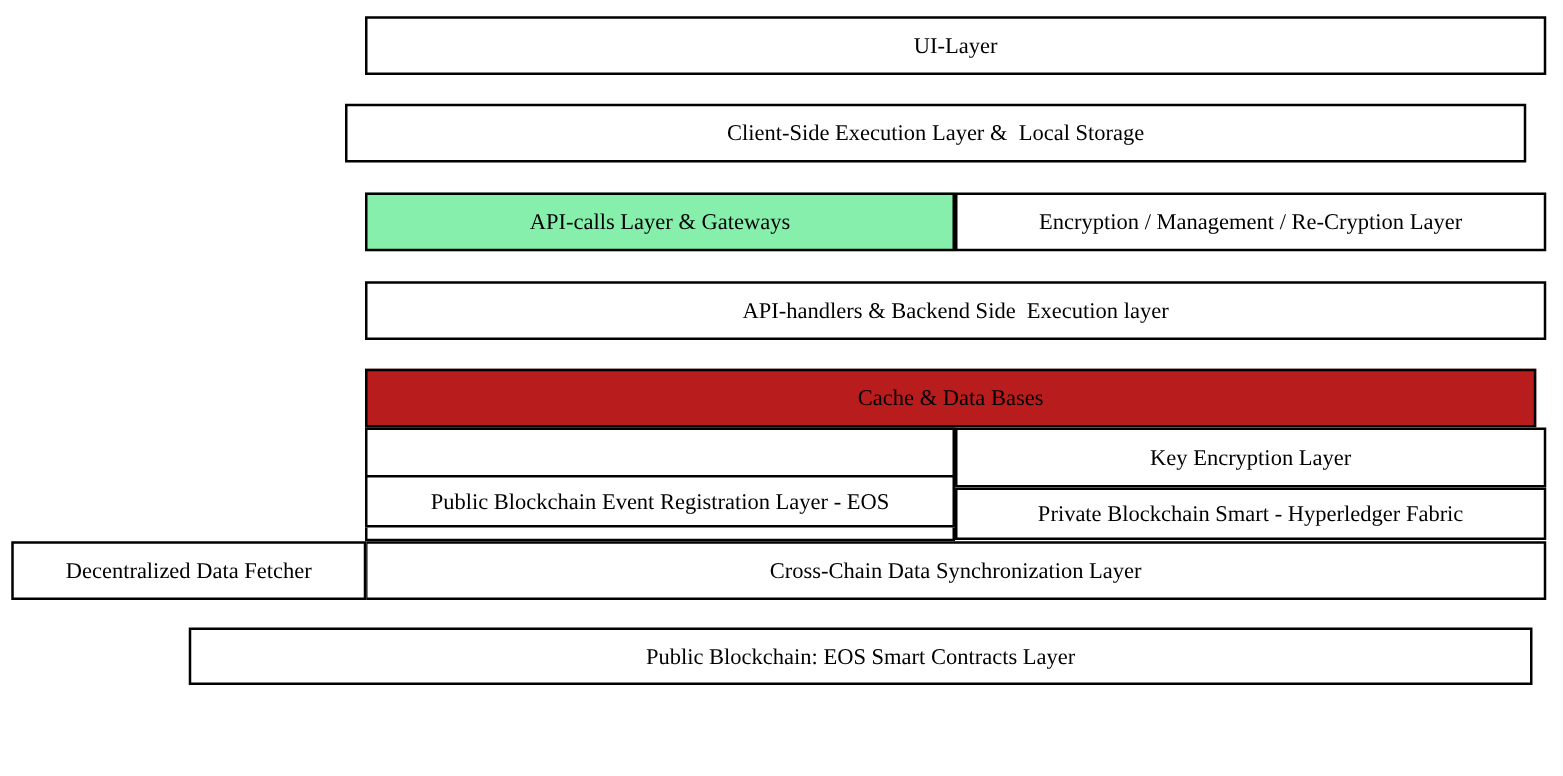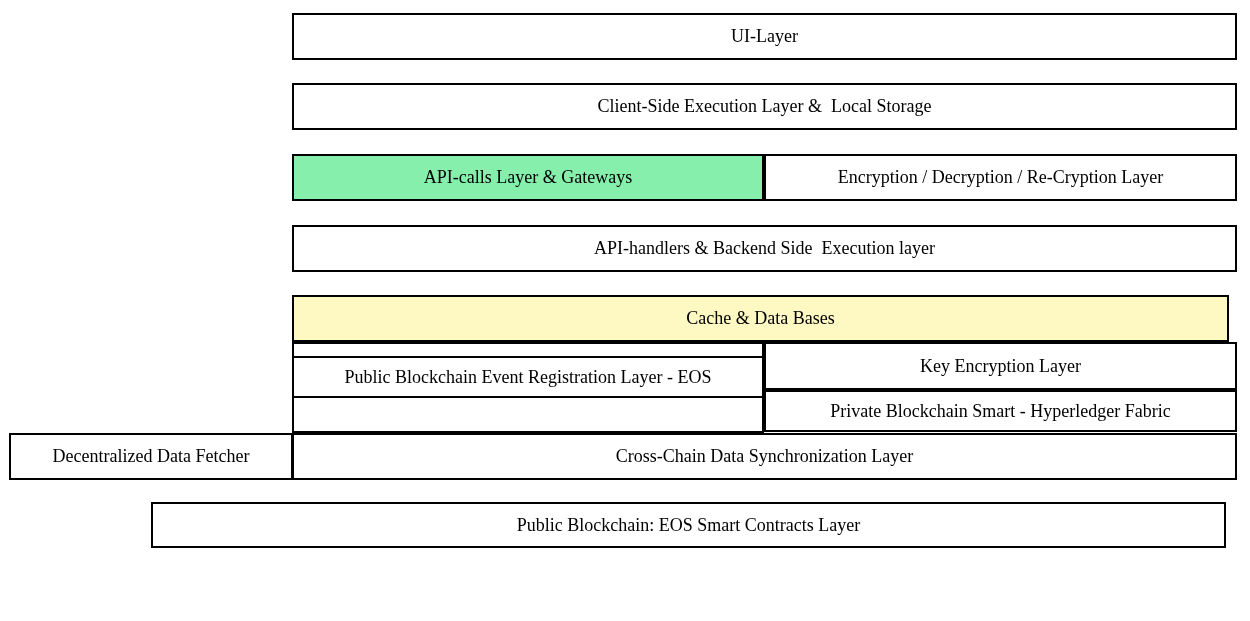--- a/index.html
+++ b/index.html
@@ -45,49 +45,49 @@
 <body>
 
 <div id="canvas" style="background: rgb(255, 255, 255);">
 
   <div class="container-box" style="left: 292px; top: 342px; width: 472px; height: 91px; border-color: rgb(0, 0, 0); background-color: rgb(255, 255, 255);"></div>
 
   <div class="layer-box" style="left: 292px; top: 13px; width: 945px; height: 47px; border-color: rgb(0, 0, 0); background-color: rgb(255, 255, 255); color: rgb(0, 0, 0);">
     <span class="label">UI-Layer</span>
   </div>
 
-  <div class="layer-box" style="left: 292px; top: 83px; width: 945px; height: 47px; border-color: rgb(0, 0, 0); background-color: rgb(255, 255, 255); color: rgb(0, 0, 0);">
+  <div class="layer-box" style="left: 276px; top: 83px; width: 945px; height: 47px; border-color: rgb(0, 0, 0); background-color: rgb(255, 255, 255); color: rgb(0, 0, 0);">
     <span class="label">Client-Side Execution Layer &amp;  Local Storage</span>
   </div>
 
   <div class="layer-box" style="left: 292px; top: 154px; width: 472px; height: 47px; border-color: rgb(0, 0, 0); background-color: #86efac; color: rgb(0, 0, 0);">
     <span class="label">API-calls Layer &amp; Gateways</span>
   </div>
 
   <div class="layer-box" style="left: 764px; top: 154px; width: 473px; height: 47px; border-color: rgb(0, 0, 0); background-color: rgb(255, 255, 255); color: rgb(0, 0, 0);">
-    <span class="label">Encryption / Decryption / Re-Cryption Layer</span>
+    <span class="label">Encryption / Management / Re-Cryption Layer</span>
   </div>
 
   <div class="layer-box" style="left: 292px; top: 225px; width: 945px; height: 47px; border-color: rgb(0, 0, 0); background-color: rgb(255, 255, 255); color: rgb(0, 0, 0);">
     <span class="label">API-handlers &amp; Backend Side  Execution layer</span>
   </div>
 
-  <div class="layer-box" style="left: 292px; top: 295px; width: 937px; height: 47px; border-color: rgb(0, 0, 0); background-color: #fef9c3; color: rgb(0, 0, 0);">
+  <div class="layer-box" style="left: 292px; top: 295px; width: 937px; height: 47px; border-color: rgb(0, 0, 0); background-color: #b91c1c; color: rgb(0, 0, 0);">
     <span class="label">Cache &amp; Data Bases</span>
   </div>
 
   <div class="layer-box" style="left: 764px; top: 342px; width: 473px; height: 48px; border-color: rgb(0, 0, 0); background-color: rgb(255, 255, 255); color: rgb(0, 0, 0);">
     <span class="label">Key Encryption Layer</span>
   </div>
 
   <div class="layer-box" style="left: 764px; top: 390px; width: 473px; height: 42px; border-color: rgb(0, 0, 0); background-color: rgb(255, 255, 255); color: rgb(0, 0, 0);">
     <span class="label">Private Blockchain Smart - Hyperledger Fabric</span>
   </div>
 
-  <div class="layer-box" style="left: 292px; top: 356px; width: 472px; height: 42px; border-color: rgb(0, 0, 0); background-color: rgb(255, 255, 255); color: rgb(0, 0, 0);">
+  <div class="layer-box" style="left: 292px; top: 380px; width: 472px; height: 42px; border-color: rgb(0, 0, 0); background-color: rgb(255, 255, 255); color: rgb(0, 0, 0);">
     <span class="label">Public Blockchain Event Registration Layer - EOS</span>
   </div>
 
   <div class="layer-box" style="left: 292px; top: 433px; width: 945px; height: 47px; border-color: rgb(0, 0, 0); background-color: rgb(255, 255, 255); color: rgb(0, 0, 0);">
     <span class="label">Cross-Chain Data Synchronization Layer</span>
   </div>
 
   <div class="layer-box" style="left: 9px; top: 433px; width: 284px; height: 47px; border-color: rgb(0, 0, 0); background-color: rgb(255, 255, 255); color: rgb(0, 0, 0);">
     <span class="label">Decentralized Data Fetcher</span>
   </div>

